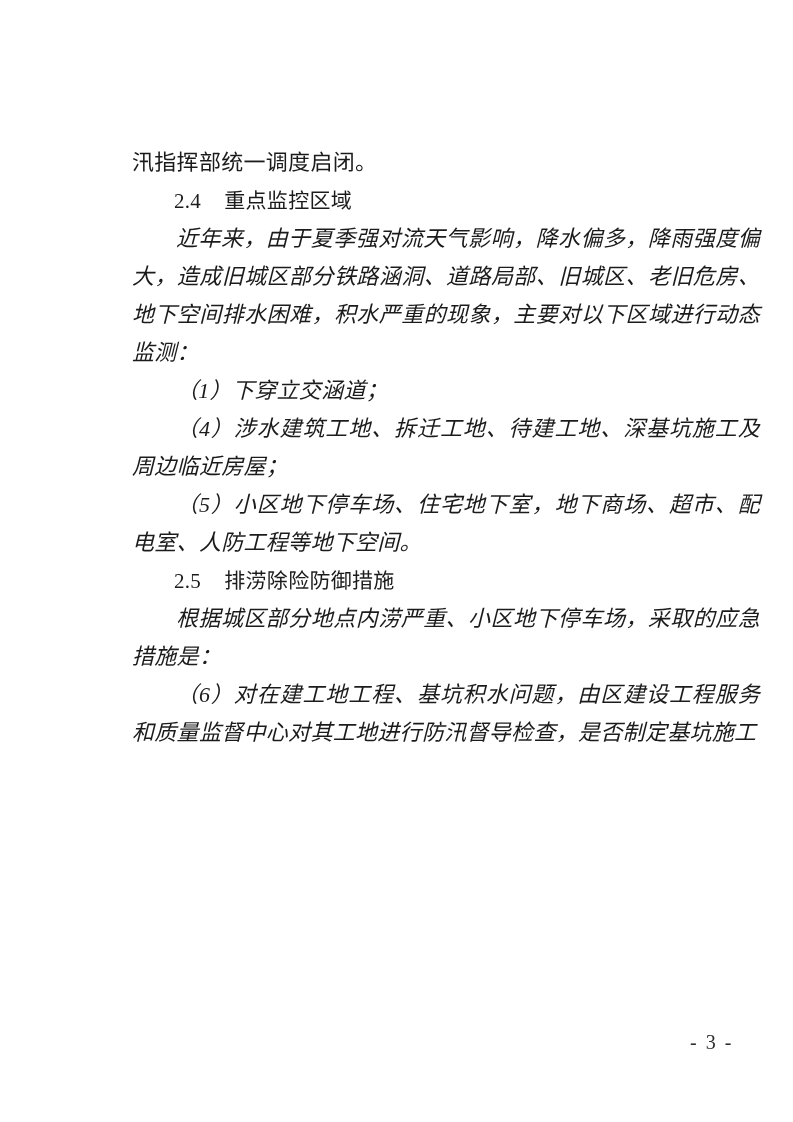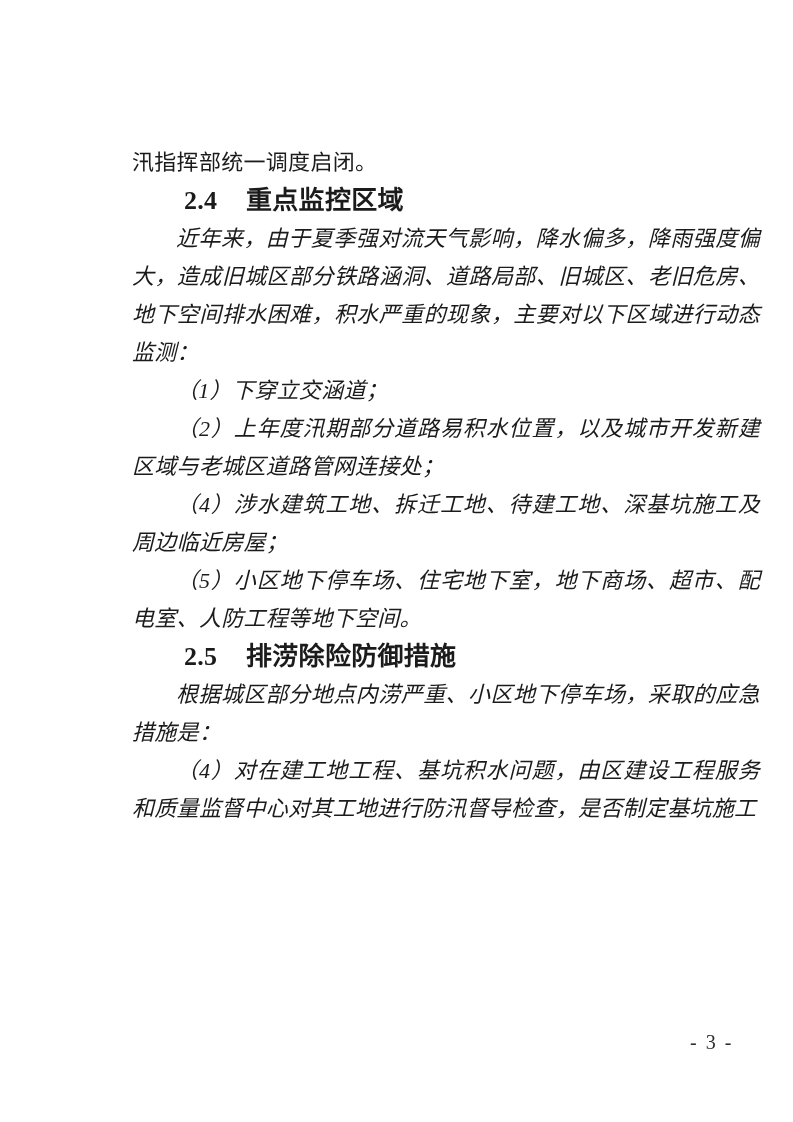--- a/index.html
+++ b/index.html
@@ -33,22 +33,22 @@
   }
   .para-indent {
     text-indent: 2em;
     font-style: italic;
   }
   .para-continuation {
     text-indent: 0;
   }
   .section-heading {
     text-indent: 2em;
-    font-weight: bold;
-    font-size: 26px;
+    font-weight: normal;
+    font-size: 21px;
     margin: 0;
   }
   .heading-num {
     margin-right: 1.1em;
   }
   .page-footer {
     position: absolute;
     top: 1031px;
     left: 644px;
     font-size: 20px;
@@ -65,31 +65,30 @@
   <div class="body-text">
 
     <p class="para-continuation">汛指挥部统一调度启闭。</p>
 
     <p class="section-heading"><span class="heading-num">2.4</span><span>重点监控区域</span></p>
 
     <p class="para-indent">近年来，由于夏季强对流天气影响，降水偏多，降雨强度偏大，造成旧城区部分铁路涵洞、道路局部、旧城区、老旧危房、地下空间排水困难，积水严重的现象，主要对以下区域进行动态监测：</p>
 
     <p class="para-indent">（1）下穿立交涵道；</p>
 
-    <p class="para-indent">（2）上年度汛期部分道路易积水位置，以及城市开发新建区域与老城区道路管网连接处；</p>
 
 
     <p class="para-indent">（4）涉水建筑工地、拆迁工地、待建工地、深基坑施工及周边临近房屋；</p>
 
     <p class="para-indent">（5）小区地下停车场、住宅地下室，地下商场、超市、配电室、人防工程等地下空间。</p>
 
     <p class="section-heading"><span class="heading-num">2.5</span><span>排涝除险防御措施</span></p>
 
     <p class="para-indent">根据城区部分地点内涝严重、小区地下停车场，采取的应急措施是：</p>
 
 
-    <p class="para-indent">（4）对在建工地工程、基坑积水问题，由区建设工程服务和质量监督中心对其工地进行防汛督导检查，是否制定基坑施工</p>
+    <p class="para-indent">（6）对在建工地工程、基坑积水问题，由区建设工程服务和质量监督中心对其工地进行防汛督导检查，是否制定基坑施工</p>
 
   </div>
 
   <div class="page-footer">- 3 -</div>
 
 </div>
 
 </body></html>

